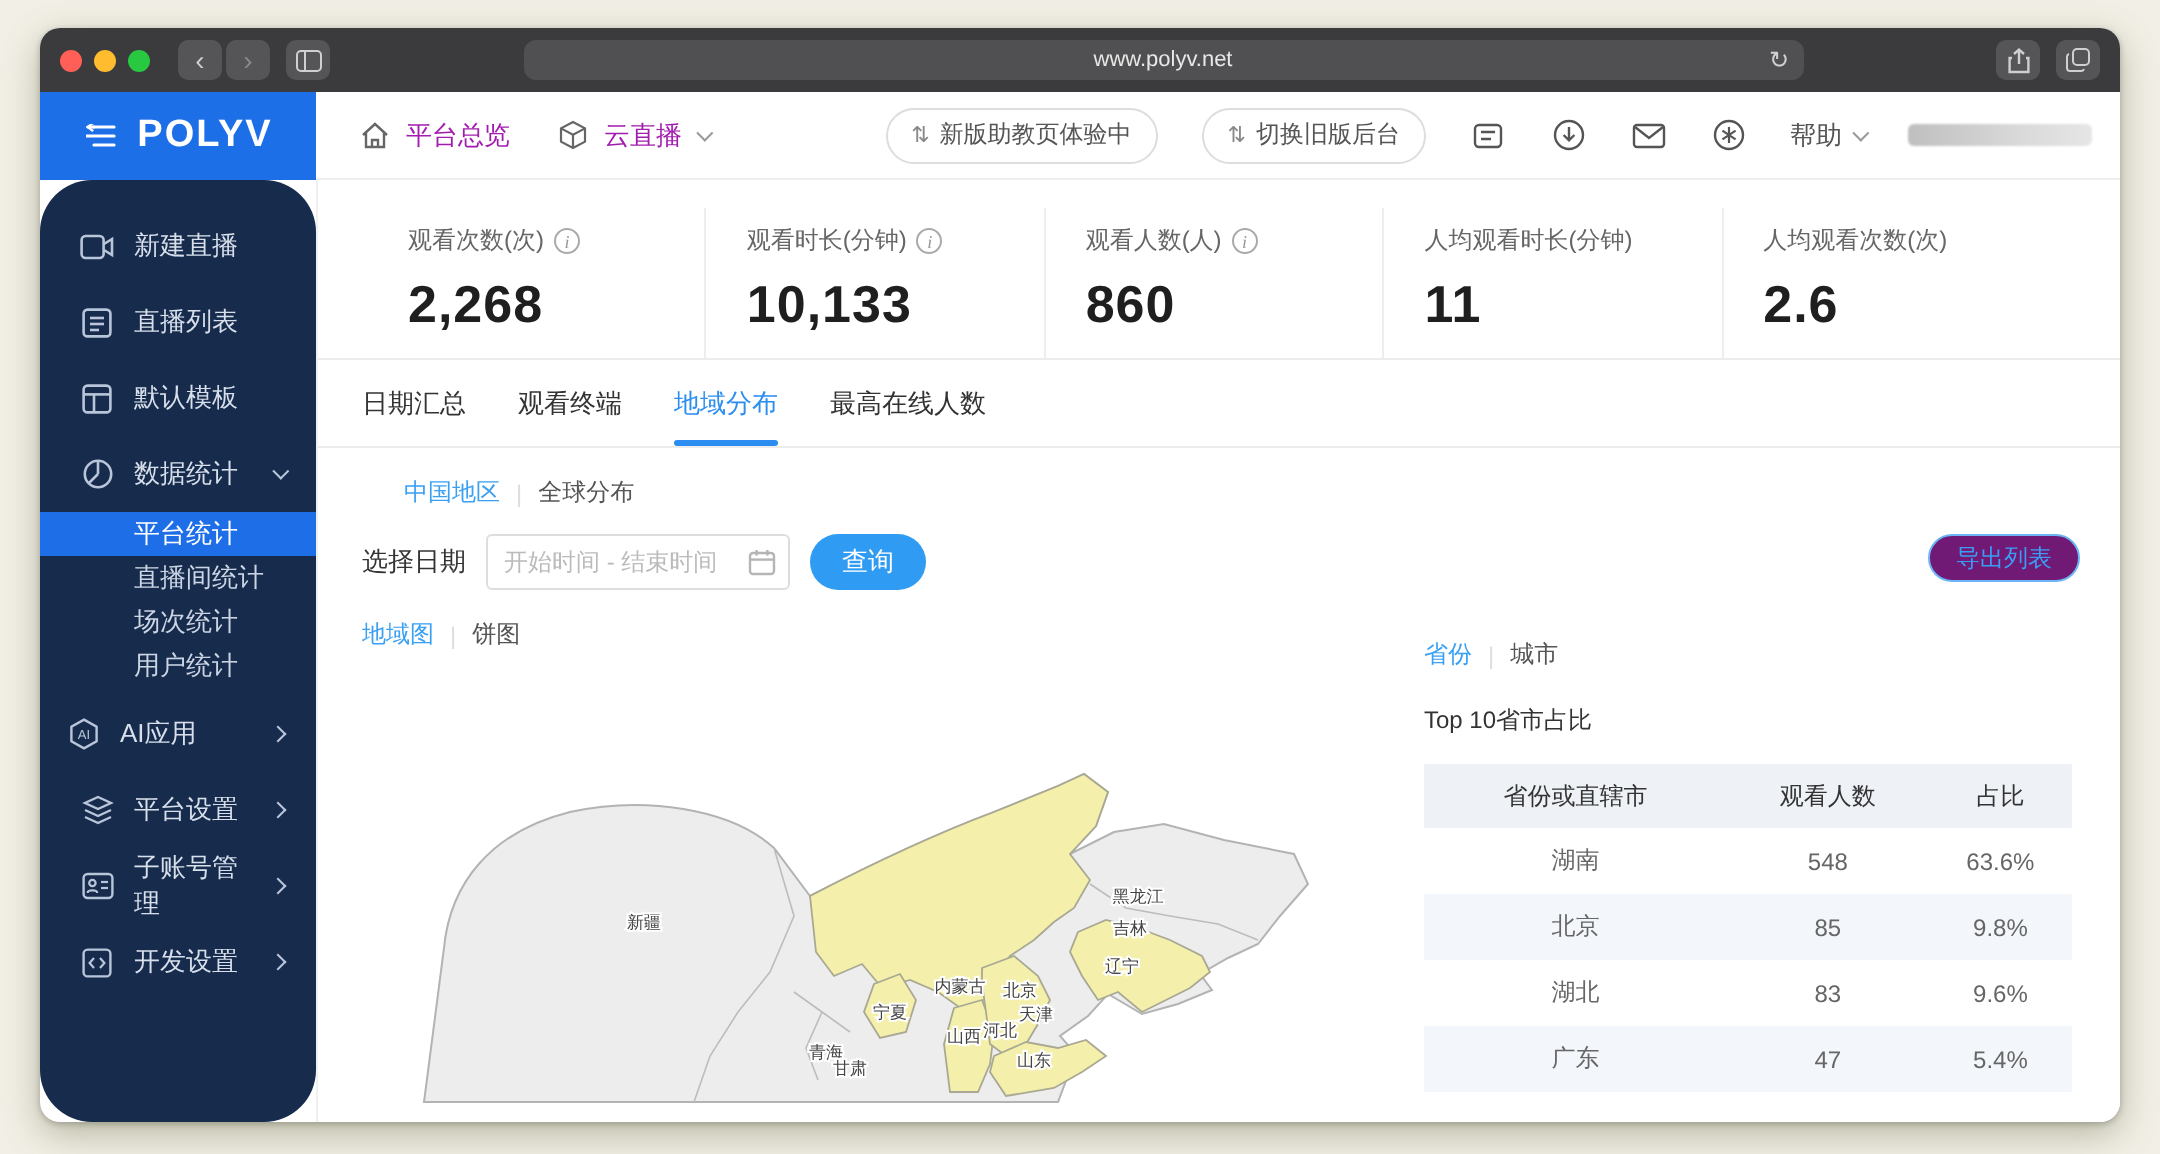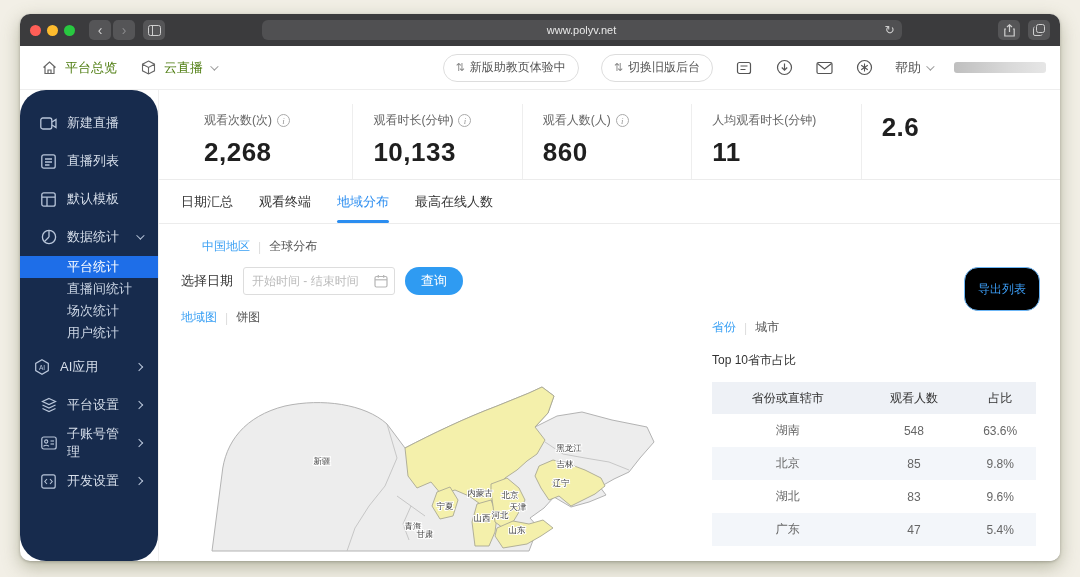--- a/index.html
+++ b/index.html
@@ -40,21 +40,21 @@
   .app-header { display:flex; height:44px; }
   .logo-box {
     width:138px; height:44px; background:#1d6fe8; color:#fff;
     display:flex; align-items:center; justify-content:center; gap:9px; flex:none;
   }
   .logo-text { font-size:19px; font-weight:bold; letter-spacing:1px; }
   .header-main {
     flex:1; background:#fff; border-bottom:1px solid #eee; display:flex;
     align-items:center; padding:0 14px 0 20px; gap:22px;
   }
-  .hnav { display:flex; align-items:center; gap:7px; font-size:13px; color:#4d7c0f; }
+  .hnav { display:flex; align-items:center; gap:7px; font-size:13px; color:#a21caf; }
   .header-spacer { flex:1; }
   .pill {
     border:1px solid #ddd; border-radius:15px; height:28px; padding:0 12px;
     display:flex; align-items:center; gap:5px; font-size:12px; color:#555; background:#fff;
   }
   .hicon { width:18px; height:18px; display:flex; align-items:center; justify-content:center; color:#555; }
   .help { display:flex; align-items:center; gap:5px; font-size:13px; color:#555; }
   .redacted {
     width:92px; height:11px; border-radius:3px;
     background:linear-gradient(90deg,#bfbfbf,#d9d9d9 60%,#e6e6e6); filter:blur(.6px);
@@ -107,21 +107,21 @@
     width:152px; height:28px; border:1px solid #ddd; border-radius:3px; padding:0 26px 0 8px;
     font-size:12px; color:#333; outline:none; font-family:inherit;
   }
   .date-input::placeholder { color:#bbb; }
   .cal-icon { position:absolute; right:7px; top:7px; color:#b5b5b5; }
   .btn-primary {
     height:28px; padding:0 16px; border:none; border-radius:14px; background:#2f9bf2;
     color:#fff; font-size:13px; cursor:pointer; font-family:inherit;
   }
   .btn-export {
-    position:absolute; right:20px; top:0; height:44px; padding:0 13px; background:#000000;
+    position:absolute; right:20px; top:0; height:24px; padding:0 13px; background:#701a75;
     border:1px solid #6cb6f6; border-radius:14px; color:#3b9cf3; font-size:12px; cursor:pointer;
     font-family:inherit;
   }
   .content-split { display:flex; }
   .map-col { flex:1; padding-left:22px; }
   .view-toggle { margin-top:14px; }
   .map-wrap { margin-top:40px; margin-left:16px; }
   .panel { width:348px; flex:none; padding:24px 24px 0 0; }
   .panel-sub { font-size:12px; color:#333; margin-top:16px; }
   table.top-table { width:100%; border-collapse:collapse; margin-top:13px; }
@@ -170,20 +170,34 @@
       <div class="chrome-btn">
         <svg width="12" height="12" viewBox="0 0 12 12">
             <rect x="3.5" y="0.5" width="8" height="8" rx="2" fill="none" stroke="#cfcfcf"></rect>
             <path d="M1.5 3 A 1.5 1.5 0 0 0 0.5 4.5 L0.5 10 A 1.5 1.5 0 0 0 2 11.5 L7.5 11.5 A 1.5 1.5 0 0 0 9 10.5" fill="none" stroke="#cfcfcf"></path>
           </svg>
       </div>
     </div>
   </div>
 
   <div class="app-header">
+    <div class="logo-box">
+      <span class="hicon">
+        <svg width="15" height="12" viewBox="0 0 15 12">
+            <g stroke="#fff" stroke-width="1.6" stroke-linecap="round">
+              <line x1="4" y1="1.5" x2="14" y2="1.5"></line>
+              <line x1="0" y1="6" x2="14" y2="6"></line>
+              <line x1="4" y1="10.5" x2="14" y2="10.5"></line>
+              <path d="M4 1.5 L1 1.5"></path>
+              <path d="M3.2 -0.2 L0.8 1.5 L3.2 3.2" fill="none" stroke-width="1.2"></path>
+            </g>
+          </svg>
+      </span>
+      <span class="logo-text">POLYV</span>
+    </div>
     <div class="header-main">
       <div class="hnav">
         <span class="hicon">
           <svg width="15" height="14" viewBox="0 0 15 14">
               <path d="M1.5 6.5 L7.5 1 L13.5 6.5 M3 5.5 L3 12.5 L12 12.5 L12 5.5 M6 12.5 L6 9 L9 9 L9 12.5" fill="none" stroke="#666" stroke-width="1.2"></path>
             </svg>
         </span>
         <span>平台总览</span>
       </div>
       <div class="hnav">
@@ -361,20 +375,23 @@
             </div>
           <div class="stat-value">860</div>
         </div>
         <div class="stat">
           <div class="stat-label">
               <span>人均观看时长(分钟)</span>
             </div>
           <div class="stat-value">11</div>
         </div>
         <div class="stat">
+          <div class="stat-label">
+              <span>人均观看次数(次)</span>
+            </div>
           <div class="stat-value">2.6</div>
         </div>
       </div>
 
       <div class="tabs">
         <div class="tab">日期汇总</div>
         <div class="tab">观看终端</div>
         <div class="tab active">地域分布</div>
         <div class="tab">最高在线人数</div>
       </div>

